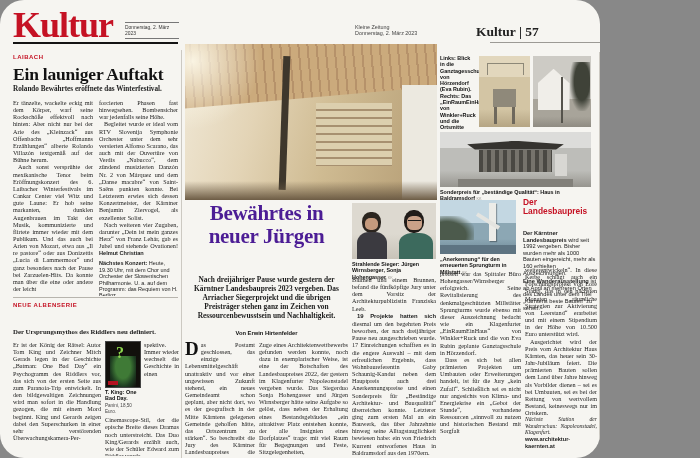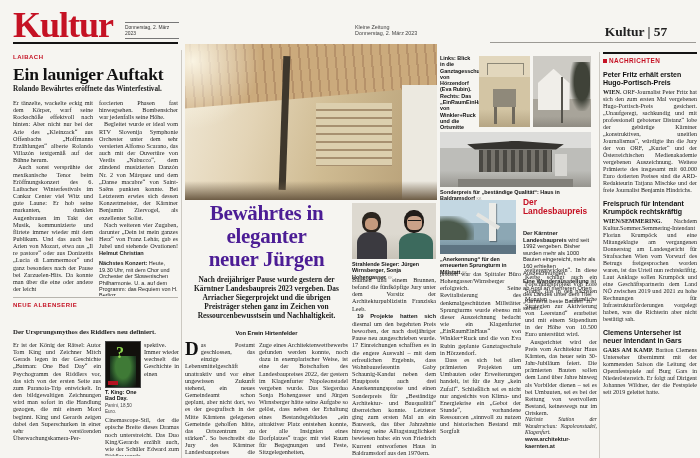--- a/index.html
+++ b/index.html
@@ -1,26 +1,26 @@
 <!DOCTYPE html>
 <html lang="de"><head>
 <meta charset="utf-8">
 <style>
   html,body{margin:0;padding:0;background:#888;}
-  .page{position:relative;width:700px;height:458px;background:#f6f5f1;overflow:hidden;
-        font-family:"Liberation Serif",serif;color:#1c1c1c;}
+  .page{position:relative;width:600px;height:458px;background:#f6f5f1;overflow:hidden;
+        font-family:"Liberation Serif",serif;color:#1c1c1c;border-radius:24px;}
   
   #logo{position:absolute;left:13px;top:7px;font:900 36px/36px "Liberation Serif",serif;
         color:#c51224;letter-spacing:-1px;}
   #dateline{position:absolute;left:125px;top:22px;width:54px;
         font:4.9px/6px "Liberation Sans",sans-serif;color:#333;
         border-top:1px solid #777;border-bottom:1px solid #777;padding:1.5px 0;}
   #hdr-rule-left{position:absolute;left:13px;top:42px;width:165px;height:2px;background:#141414;}
   #masthead{position:absolute;left:355px;top:24px;font:5.4px/6.4px "Liberation Sans",sans-serif;color:#444;}
-  #pageref{position:absolute;right:4px;top:24px;width:120px;text-align:center;
+  #pageref{position:absolute;right:4px;top:24px;width:120px;text-align:left;
         font:600 13.5px/15px "Liberation Serif",serif;color:#222;}
   #hdr-rule-right{position:absolute;left:490px;top:42px;width:206px;height:1px;background:#9c9a95;}
   
   .vrule{position:absolute;width:1px;background:#ccc9c2;}
   #vr1{left:181px;top:50px;height:408px;}
   #vr2{left:599px;top:52px;height:406px;}
   #left-divider{position:absolute;left:13px;top:297px;width:165px;height:1px;background:#b7b4ad;}
   
   .kicker{font:bold 6px/7px "Liberation Sans",sans-serif;color:#c51224;letter-spacing:.5px;}
   .bt{font:6.2px/7.15px "Liberation Serif",serif;text-align:justify;color:#1c1c1c;overflow:hidden;
@@ -221,21 +221,20 @@
   <div id="sidebar">
     <div id="sidebar-title">Der Landesbaupreis</div>
     <p class="sbp"><b>Der Kärntner Landesbaupreis</b>
       <span>wird seit 1992 vergeben. Bisher wurden mehr als 1000 Bauten eingereicht, mehr als 160 erhielten Auszeichnungen.</span></p>
     <p class="sbp"><b>Eine Wanderausstellung</b>
       <span>ist ab April an mehreren Orten des Landes unter dem Titel „Kärntens beste Bauten“ zu sehen.</span></p>
   </div>
 
   <div id="main-title">
     <div>Bewährtes in</div>
-    <div>eleganter</div>
     <div>neuer Jürgen</div>
   </div>
   <div id="main-lead">Nach dreijähriger Pause wurde gestern der Kärntner Landesbaupreis 2023 vergeben. Das Arriacher Siegerprojekt und die übrigen Preisträger stehen ganz im Zeichen von Ressourcenbewusstsein und Nachhaltigkeit.</div>
   <div id="main-byline">Von Erwin Hirtenfelder</div>
 
   <div id="mcol1" class="bt">
     <p><span id="dropcap">D</span><span>as Postamt geschlossen, das einzige Lebensmittelgeschäft unattraktiv und vor einer ungewissen Zukunft stehend, ein neues Gemeindeamt schon geplant, aber nicht dort, wo es der geografisch in der Mitte Kärntens gelegenen Gemeinde geholfen hätte, das Ortszentrum zu stärken“. So beschreibt die Jury des Kärntner Landesbaupreises die Situation, vor der die Gemeinde Arriach stand, als sie nach ihrer eigenen Mitte suchte. Dass diese im</span></p>
   </div>
   <div id="mcol2" class="bt">
     <p>Zuge eines Architektenwettbewerbs gefunden werden konnte, noch dazu in exemplarischer Weise, ist eine der Botschaften des Landesbaupreises 2022, der gestern im Klagenfurter Napoleonstadel vergeben wurde. Das Siegerduo Sonja Hohengasser und Jürgen Wirnsberger hätte seine Aufgabe so gelöst, dass neben der Erhaltung eines Bestandsgebäudes „ein attraktiver Platz entstehen konnte, der alle Insignien eines Dorfplatzes“ trage: mit viel Raum für Begegnungen und Feste, Sitzgelegenheiten, schattenspendenden</p>

